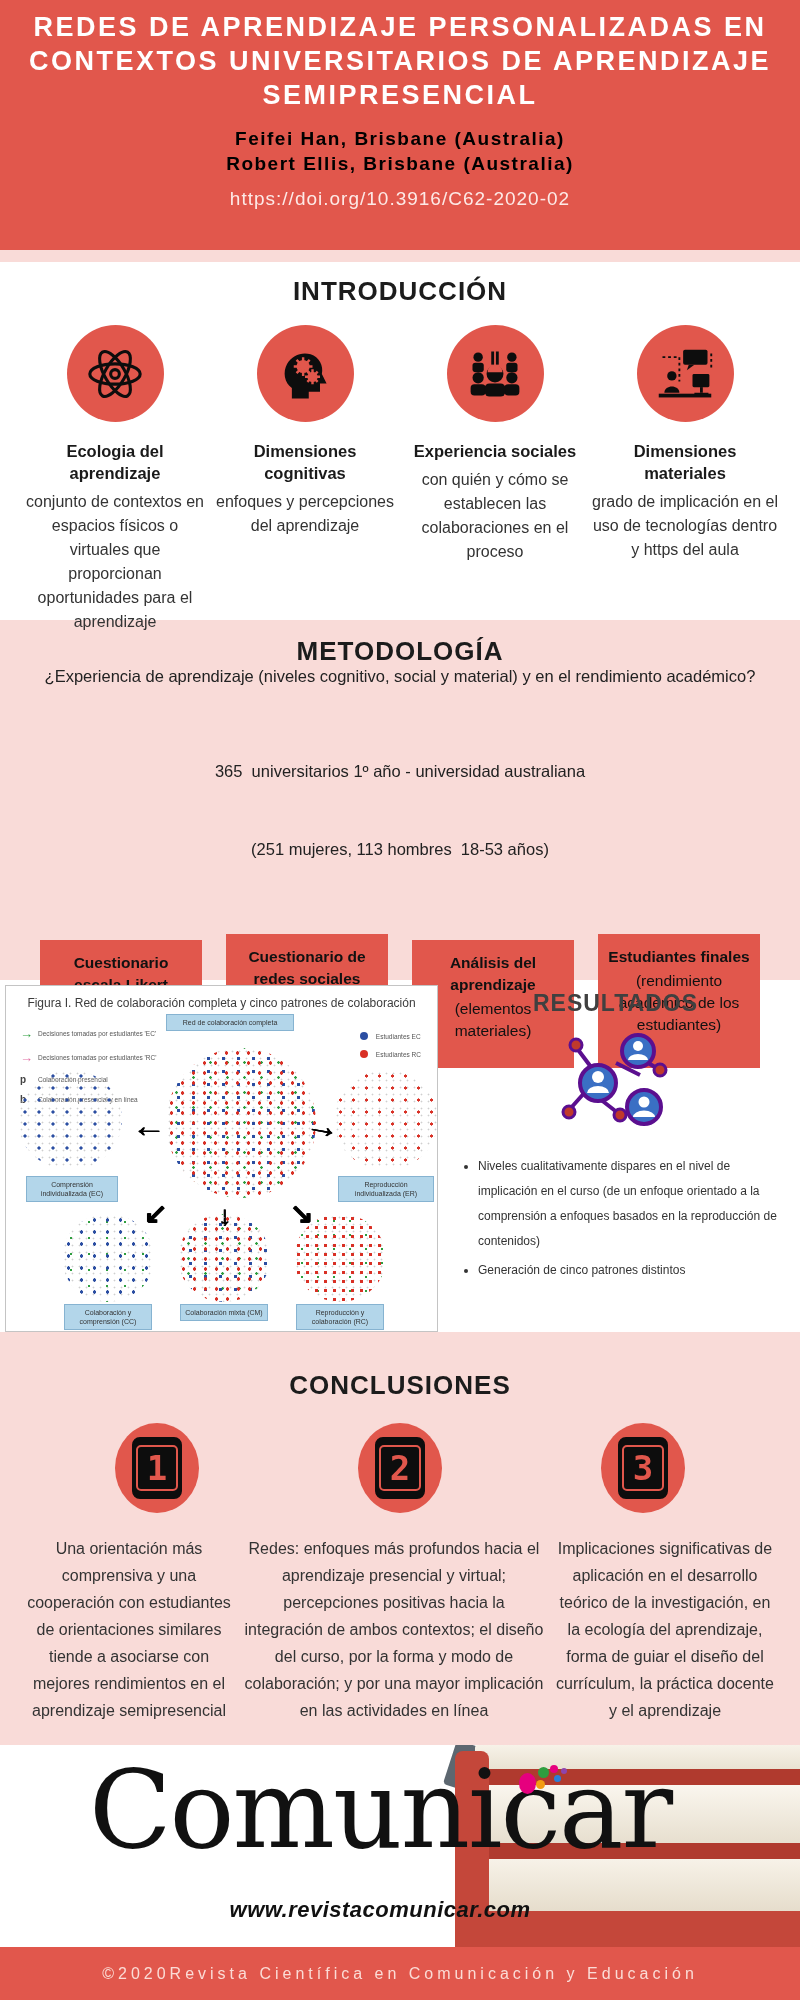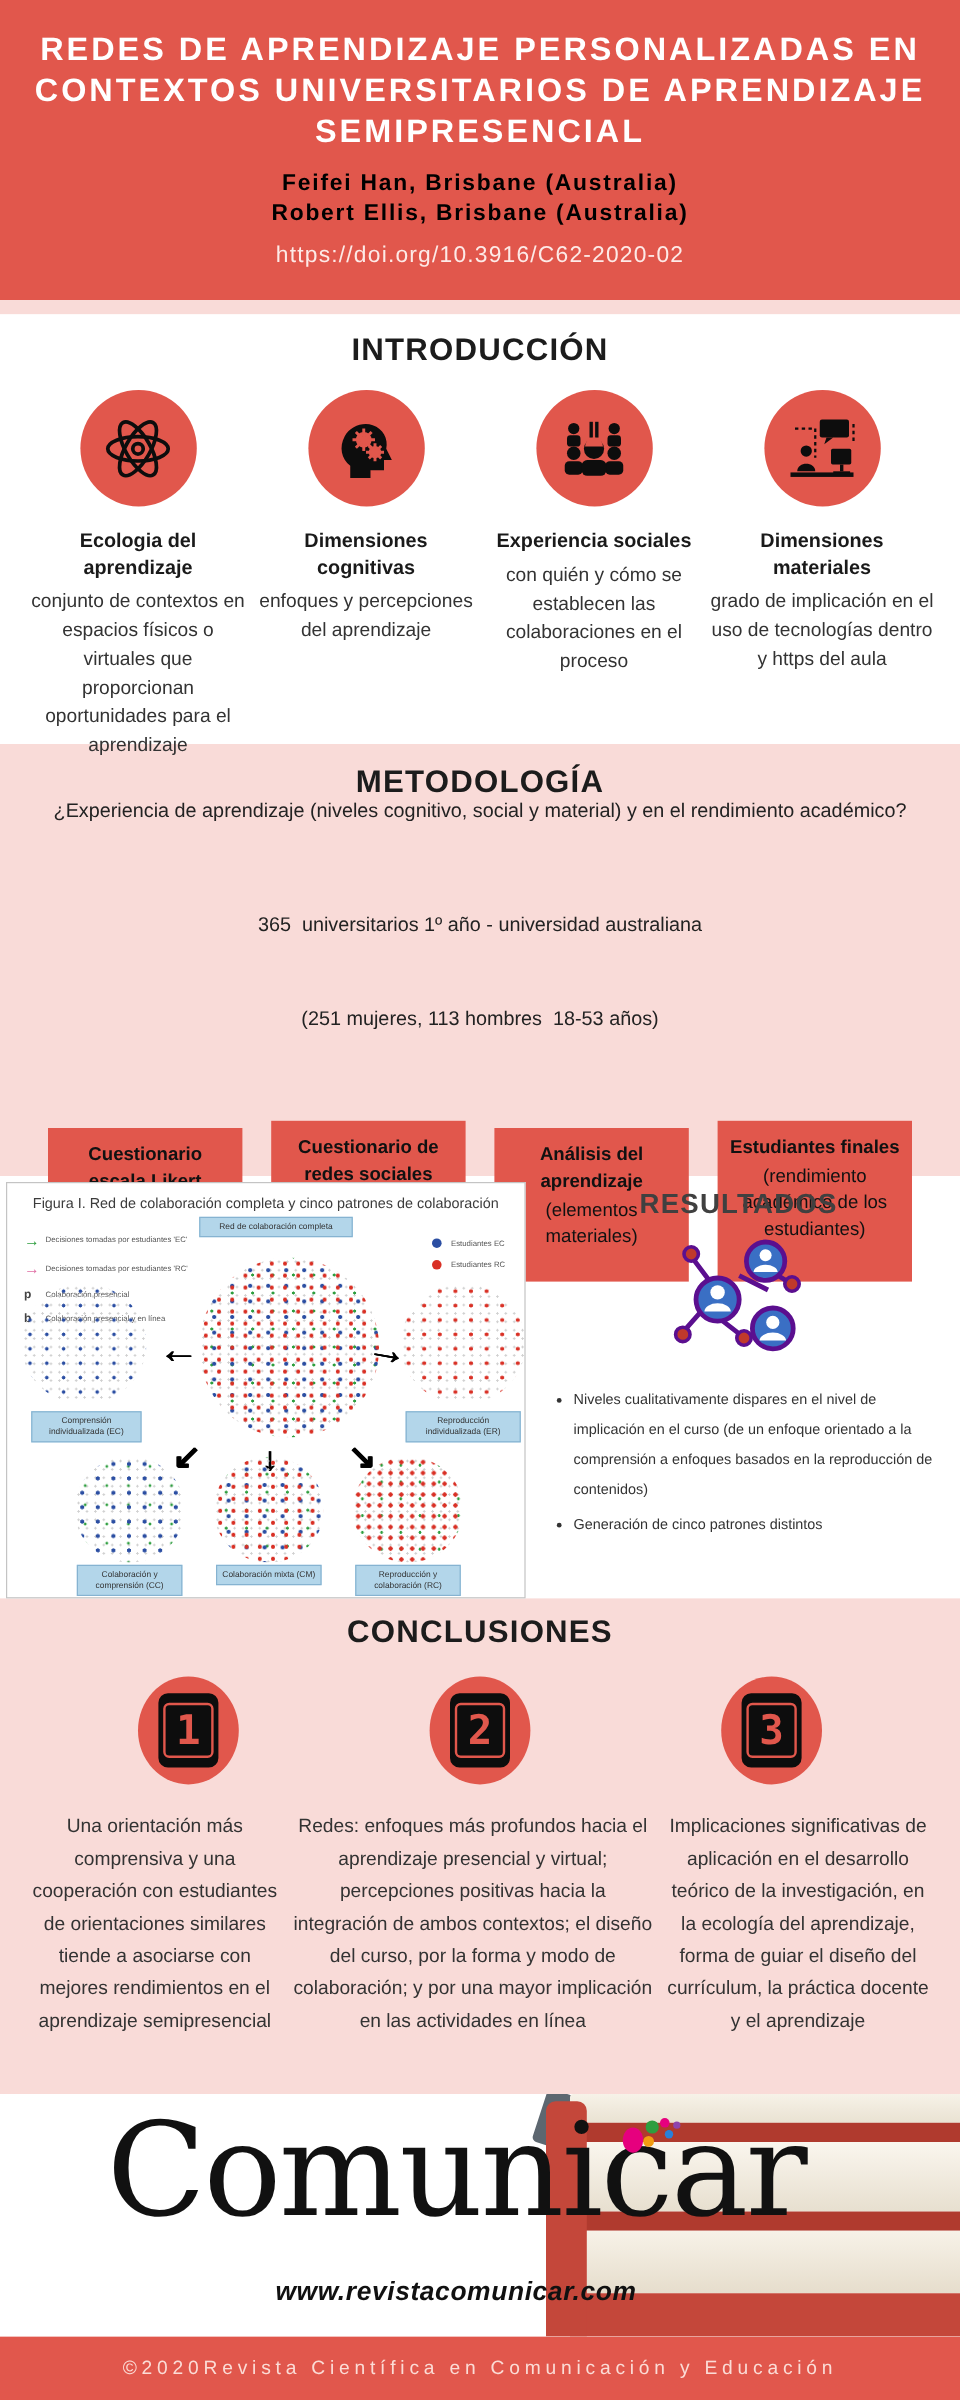--- a/index.html
+++ b/index.html
@@ -1,20 +1,20 @@
 <!DOCTYPE html>
 <html><head>
 <meta charset="utf-8">
 <style>
   * { margin:0; padding:0; box-sizing:border-box; }
   html,body { width:800px; }
   body { font-family:"Liberation Sans", sans-serif; color:#222; background:#fff; width:800px; height:2000px; overflow:hidden; }
 
   
-  .sec-header { height:250px; background:#e1574c; text-align:center; padding-top:24px; }
+  .sec-header { height:250px; background:#e1574c; text-align:center; padding-top:10px; }
   .main-title { color:#fff; font-weight:bold; font-size:27px; line-height:34px; letter-spacing:2.5px; width:760px; margin:0 auto; }
   .authors { margin-top:14px; color:#000000; font-weight:bold; font-size:19px; line-height:25px; letter-spacing:1.5px; }
   .doi { margin-top:12px; color:#fdeae7; font-size:19px; letter-spacing:1px; display:inline-block; text-decoration:none; }
   .strip { height:12px; background:#f9dbd8; }
 
   
   .sec-title { text-align:center; font-size:26px; font-weight:bold; letter-spacing:1px; color:#1c1c1c; }
 
   
   .sec-intro { height:358px; background:#fff; padding-top:14px; }
@@ -61,21 +61,21 @@
   .fig-label { position:absolute; background:#b3d6ea; border:1px solid #86b3d1; font-size:7px; line-height:9px; color:#333; text-align:center; padding:3px 4px; }
   .fig-arrow { position:absolute; font-size:34px; font-weight:bold; color:#000; line-height:1; text-shadow:0.5px 0 #000, -0.5px 0 #000; }
 
   .res-right { width:355px; padding-top:10px; }
   .res-title { text-align:center; font-size:23px; font-weight:bold; letter-spacing:1px; color:#404040; }
   .res-icon { display:flex; justify-content:center; margin-top:8px; }
   .res-bullets { margin:14px 6px 0 40px; font-size:12px; color:#333; line-height:25px; }
   .res-bullets li { margin-bottom:4px; }
 
   
-  .sec-conc { height:413px; background:#f9dbd8; padding-top:12px; }
+  .sec-conc { height:413px; background:#f9dbd8; padding-top:38px; }
   .conc-badges { display:flex; justify-content:space-between; padding:0 62px; margin-top:22px; }
   .badge-wrap { width:190px; display:flex; justify-content:center; }
   .badge-circle { width:84px; height:90px; border-radius:50%; background:#e1574c; display:flex; align-items:center; justify-content:center; }
   .badge-square { width:50px; height:62px; background:#0d0d0d; border-radius:8px; border:2px solid #0d0d0d; display:flex; align-items:center; justify-content:center; }
   .badge-num { color:#e1574c; font-size:34px; font-weight:bold; font-family:"DejaVu Sans Mono", monospace; border:2px solid #e1574c; border-radius:5px; padding:2px 9px; line-height:38px; }
   .conc-cols { display:flex; justify-content:space-between; padding:0 26px; margin-top:22px; }
   .conc-col { font-size:16px; color:#333; text-align:center; line-height:27px; }
   .conc-col.c1 { width:206px; }
   .conc-col.c2 { width:300px; }
   .conc-col.c3 { width:218px; }

